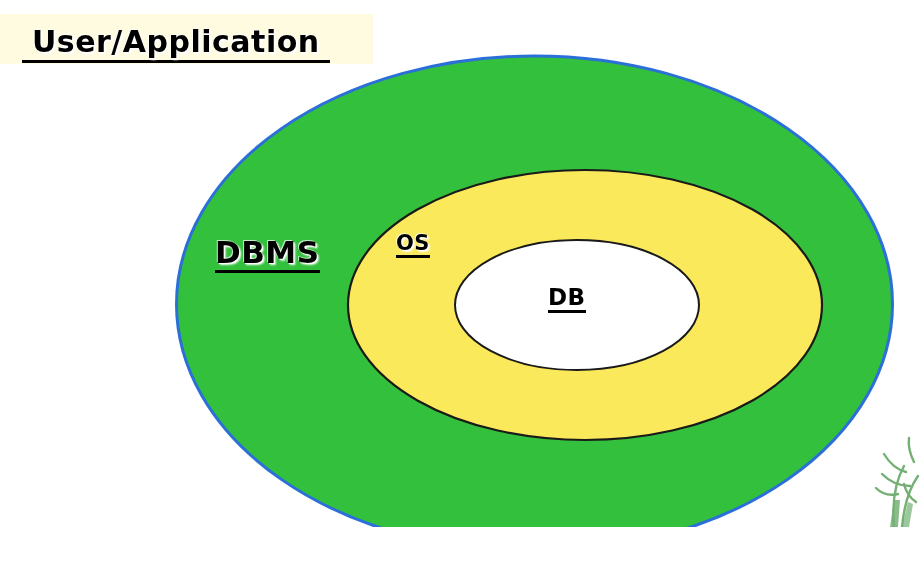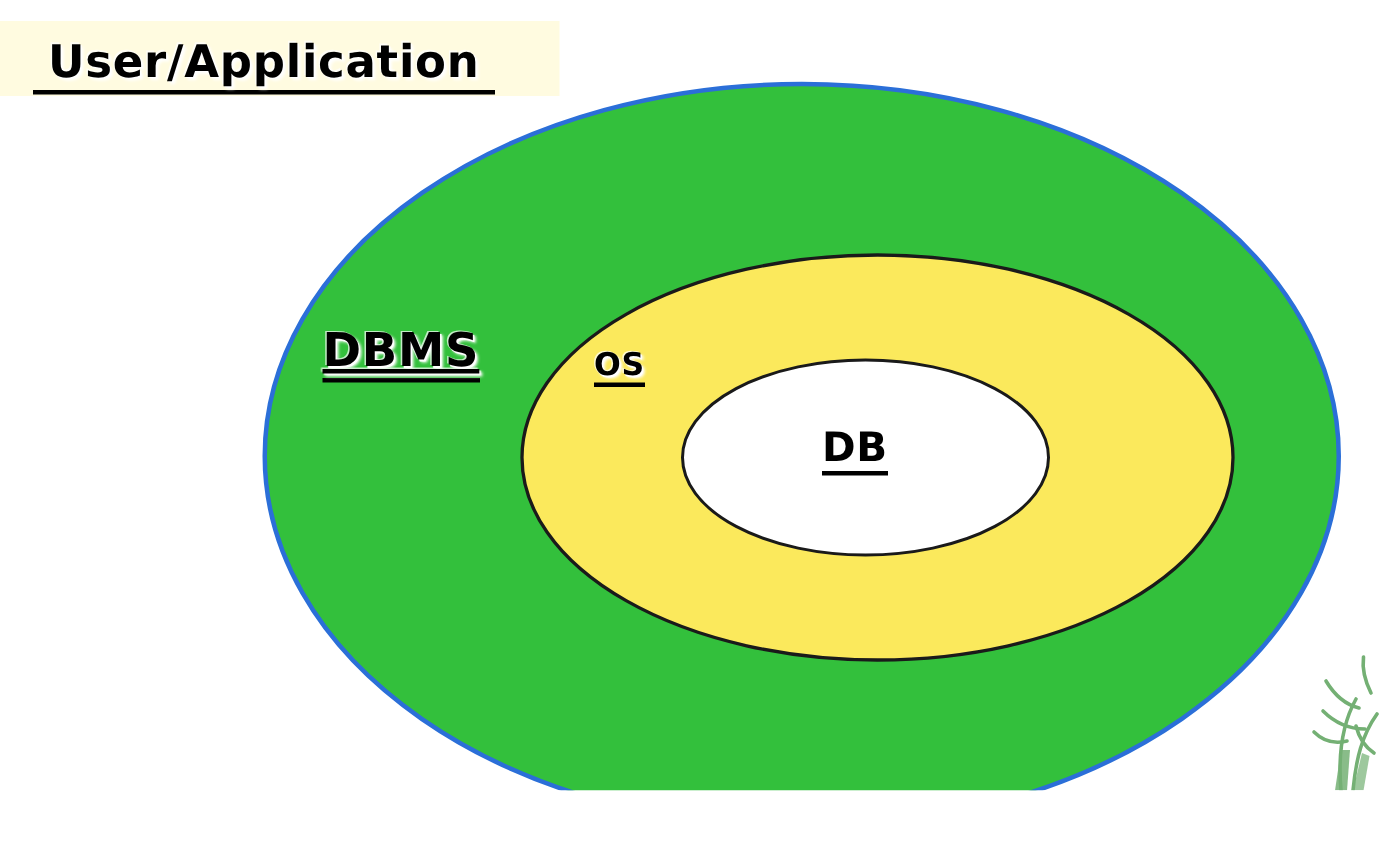--- a/index.html
+++ b/index.html
@@ -57,33 +57,32 @@
     position: absolute;
     left: 0px;
     top: 14px;
     width: 373px;
     height: 50px;
     background: #fffbe0;
   }
 
   #label-dbms {
     left: 215px;
-    top: 218px;
+    top: 236px;
     font-size: 31px;
-    text-decoration: underline;
   }
   #label-os {
     left: 396px;
     top: 232px;
     font-size: 21px;
   }
   #label-db {
     left: 548px;
     top: 285px;
-    font-size: 27px;
+    font-size: 23px;
   }
 
   #corner-decoration {
     position: absolute;
     right: 0px;
     bottom: 0px;
     width: 70px;
     height: 95px;
     pointer-events: none;
   }

